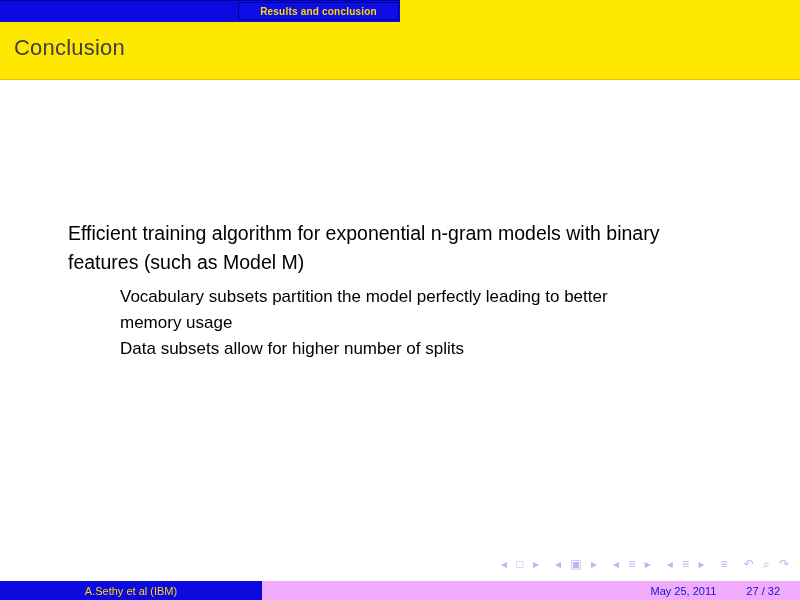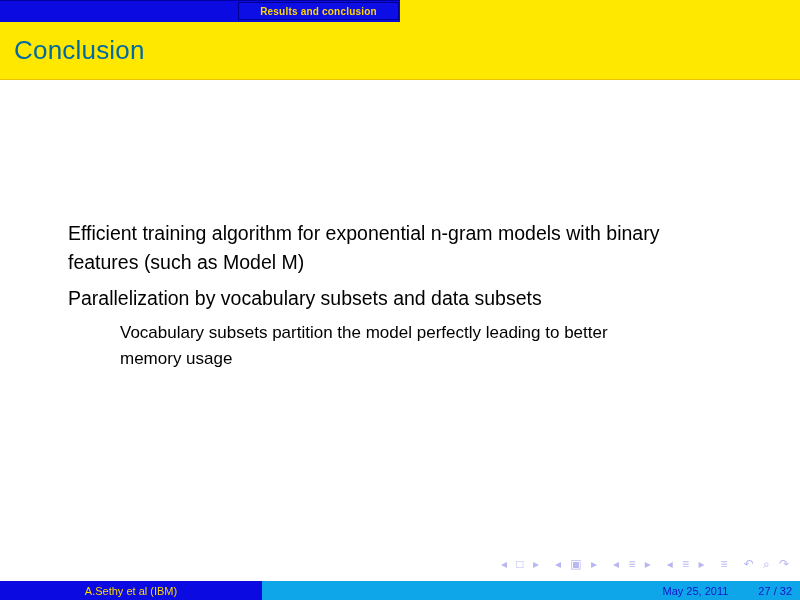--- a/index.html
+++ b/index.html
@@ -15,22 +15,22 @@
     border:1px solid #000090;background:#0d0de6;
     display:flex;align-items:center;justify-content:center;
     color:#ffd900;font-size:10px;font-weight:700;letter-spacing:.2px;
   }
   
   .titlebar{
     position:absolute;top:22px;left:0;width:800px;height:58px;background:#ffe800;
     border-bottom:1px solid #edc000;box-sizing:border-box;
   }
   .titlebar h1{
-    margin:0;padding:13px 0 0 14px;font-size:26px;font-weight:500;
-    color:#0369a1;letter-spacing:.2px;
+    margin:0;padding:13px 0 0 14px;font-size:22px;font-weight:500;
+    color:#404040;letter-spacing:.2px;
   }
   
   .content{position:absolute;left:68px;top:219px;width:720px;color:#000000;}
   .para-l1{white-space:pre-line;font-size:19.5px;line-height:29px;margin:0 0 7px 0;}
   .sub{margin-left:52px;margin-top:7px;}
   .para-l2{white-space:pre-line;font-size:17px;line-height:26px;margin:0;}
   
   .navsyms{
     position:absolute;top:557px;right:8px;display:flex;gap:13px;align-items:center;
     color:#b8b8f0;font-size:12px;
@@ -44,47 +44,47 @@
   .footer-author{
     width:262px;background:#0b0be1;color:#ffd900;
     display:flex;align-items:center;justify-content:center;
   }
   .footer-title{
     width:273px;background:#f0c400;color:#1414c8;
     display:flex;align-items:center;padding-left:4px;box-sizing:border-box;
     white-space:nowrap;overflow:hidden;
   }
   .footer-right{
-    flex:1;background:#0ea5e9;color:#1414c8;
+    flex:1;background:#f0abfc;color:#1414c8;
     display:flex;align-items:center;justify-content:flex-end;gap:30px;
-    padding-right:8px;box-sizing:border-box;
+    padding-right:20px;box-sizing:border-box;
   }
 </style>
 </head>
 <body>
 
 <div class="slide">
 
   <div class="topbar">
     <div class="topbar-blue">
       <div class="section-box">Results and conclusion</div>
     </div>
   </div>
 
   <div class="titlebar">
     <h1>Conclusion</h1>
   </div>
 
   <div class="content">
     <p class="para-l1">Efficient training algorithm for exponential n-gram models with binary
 features (such as Model M)</p>
-    <p class="para-l1">Parallelization by vocabulary subsets and data subsets</p>
     <div class="sub">
       <p class="para-l2">Vocabulary subsets partition the model perfectly leading to better
 memory usage</p>
+      <p class="para-l2">Data subsets allow for higher number of splits</p>
     </div>
   </div>
 
   <div class="navsyms">
     <span>◂ □ ▸</span>
     <span>◂ ▣ ▸</span>
     <span>◂ ≡ ▸</span>
     <span>◂ ≡ ▸</span>
     <span>≡</span>
     <span>↶ ⌕ ↷</span>

